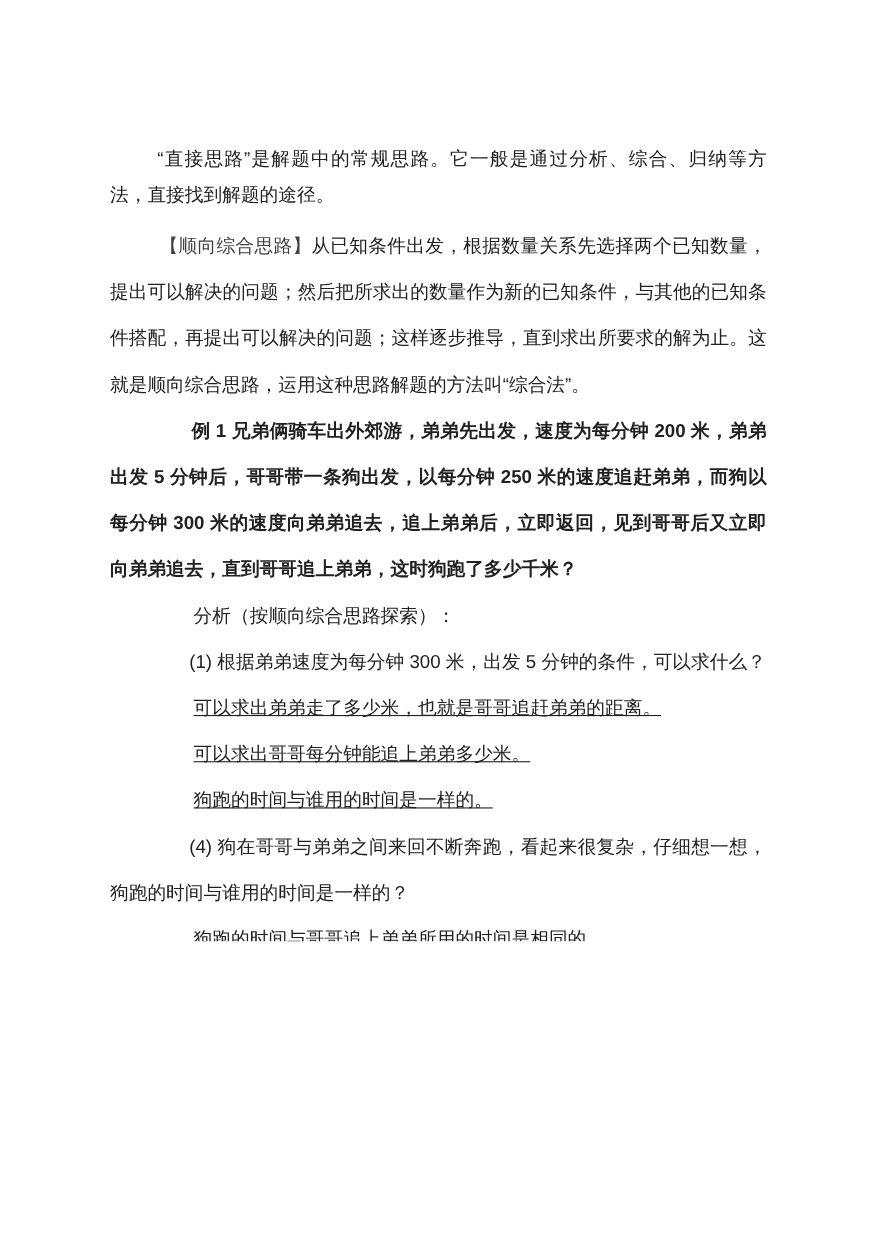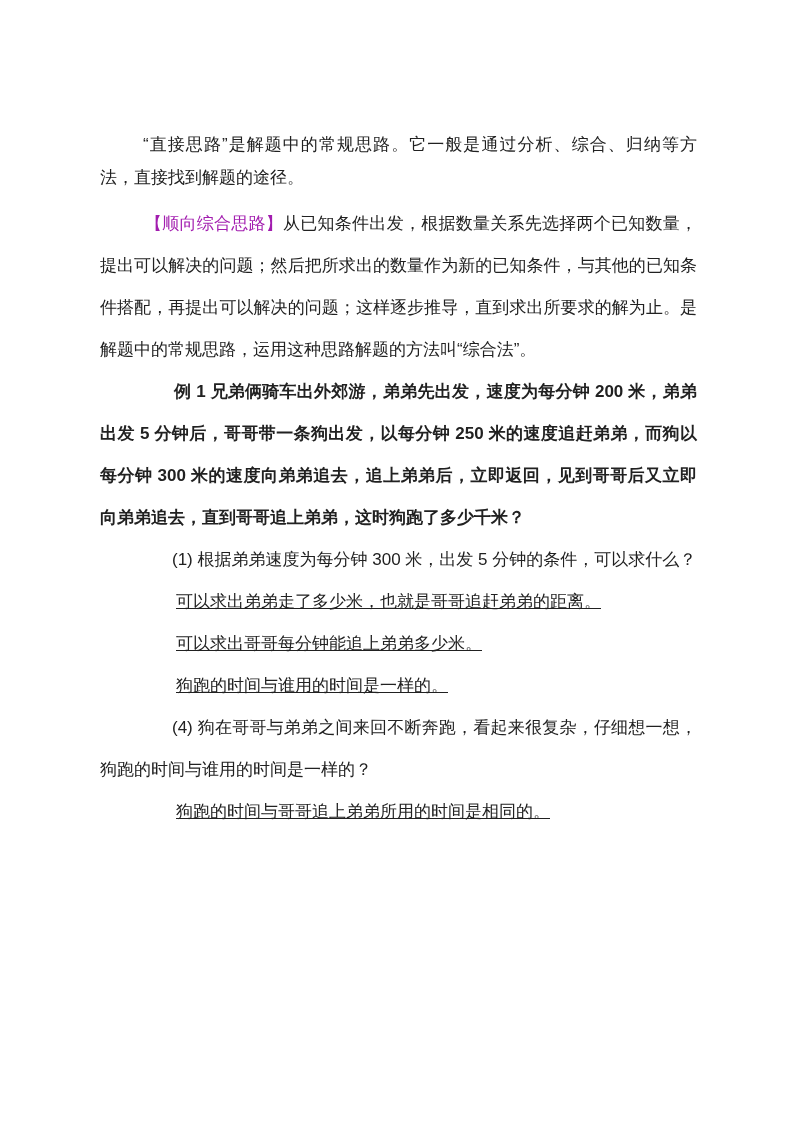--- a/index.html
+++ b/index.html
@@ -27,33 +27,34 @@
   .para-intro {
     line-height: 33px;
     margin-bottom: 9px;
     text-indent: 43px;
   }
   .para-method { text-indent: 45px; }
   .para-example { text-indent: 74px; font-weight: bold; }
   .para-analysis { text-indent: 76px; }
   .para-question { text-indent: 72px; }
   .para-answer { text-indent: 76px; text-decoration: underline; }
-  .red-label { color: #a21caf; }
+  .red-label { color: #404040; }
 </style>
 </head>
 <body>
 
 <div class="page">
 
   <p class="para para-intro">“直接思路”是解题中的常规思路。它一般是通过分析、综合、归纳等方法，直接找到解题的途径。</p>
 
-  <p class="para para-method"><span class="red-label">【顺向综合思路】</span><span>从已知条件出发，根据数量关系先选择两个已知数量，提出可以解决的问题；然后把所求出的数量作为新的已知条件，与其他的已知条件搭配，再提出可以解决的问题；这样逐步推导，直到求出所要求的解为止。是解题中的常规思路，运用这种思路解题的方法叫“综合法”。</span></p>
+  <p class="para para-method"><span class="red-label">【顺向综合思路】</span><span>从已知条件出发，根据数量关系先选择两个已知数量，提出可以解决的问题；然后把所求出的数量作为新的已知条件，与其他的已知条件搭配，再提出可以解决的问题；这样逐步推导，直到求出所要求的解为止。这就是顺向综合思路，运用这种思路解题的方法叫“综合法”。</span></p>
 
   <p class="para para-example">例 1  兄弟俩骑车出外郊游，弟弟先出发，速度为每分钟 200 米，弟弟出发 5 分钟后，哥哥带一条狗出发，以每分钟 250 米的速度追赶弟弟，而狗以每分钟 300 米的速度向弟弟追去，追上弟弟后，立即返回，见到哥哥后又立即向弟弟追去，直到哥哥追上弟弟，这时狗跑了多少千米？</p>
 
+  <p class="para para-analysis">分析（按顺向综合思路探索）：</p>
 
   <p class="para para-question">(1) 根据弟弟速度为每分钟 300 米，出发 5 分钟的条件，可以求什么？</p>
   <p class="para para-answer">可以求出弟弟走了多少米，也就是哥哥追赶弟弟的距离。</p>
 
   <p class="para para-answer">可以求出哥哥每分钟能追上弟弟多少米。</p>
 
   <p class="para para-answer">狗跑的时间与谁用的时间是一样的。</p>
 
   <p class="para para-question">(4) 狗在哥哥与弟弟之间来回不断奔跑，看起来很复杂，仔细想一想，狗跑的时间与谁用的时间是一样的？</p>
   <p class="para para-answer">狗跑的时间与哥哥追上弟弟所用的时间是相同的。</p>

